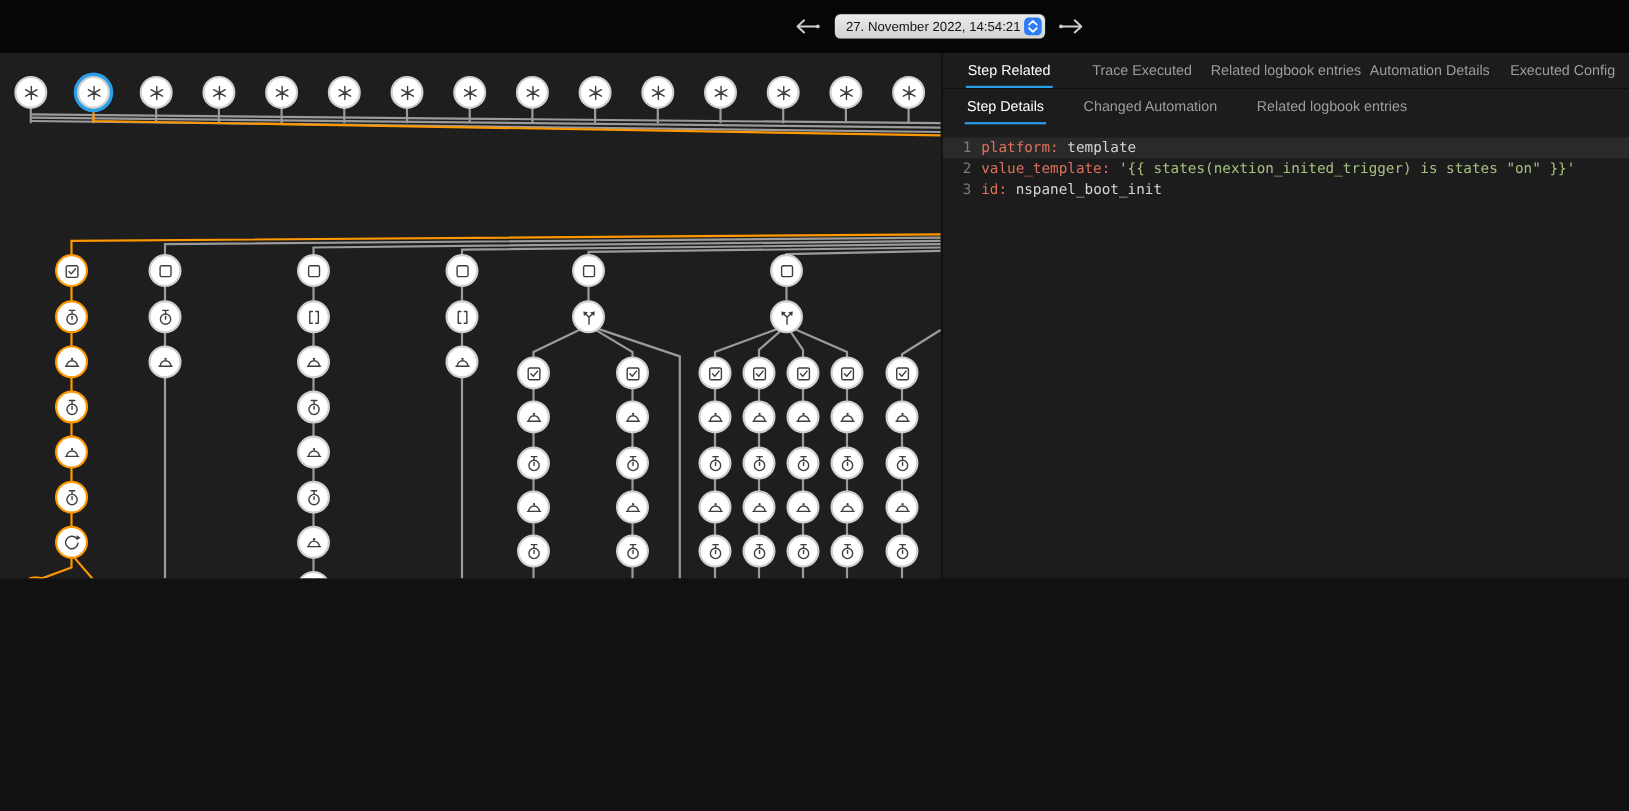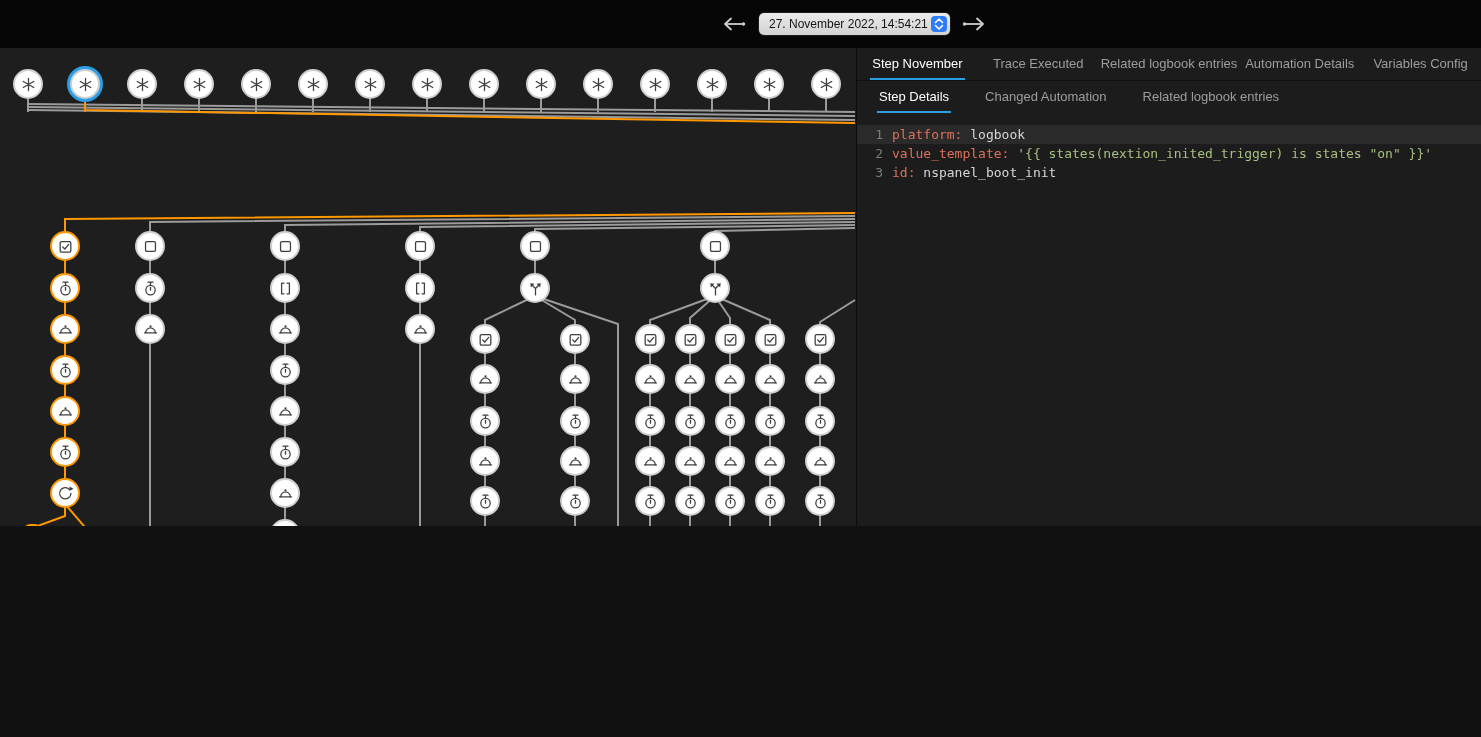--- a/index.html
+++ b/index.html
@@ -807,50 +807,50 @@
             <path class="s" d="M3.6 16.8h16.8"></path>
             <circle class="f" cx="12" cy="7.4" r="1.5"></circle>
           </svg>
         </div>
       </div>
   </div>
 
   <aside class="panel">
     <nav id="top-tabs" class="tabbar top">
         <div class="tab active">
-          <span class="lbl">Step November</span>
+          <span class="lbl">Step Related</span>
         </div>
         <div class="tab">
           <span class="lbl">Trace Executed</span>
         </div>
         <div class="tab">
           <span class="lbl">Related logbook entries</span>
         </div>
         <div class="tab">
           <span class="lbl">Automation Details</span>
         </div>
         <div class="tab">
-          <span class="lbl">Variables Config</span>
+          <span class="lbl">Executed Config</span>
         </div>
       </nav>
     <nav id="bottom-tabs" class="tabbar bottom">
         <div class="tab active">
           <span class="lbl">Step Details</span>
         </div>
         <div class="tab">
           <span class="lbl">Changed Automation</span>
         </div>
         <div class="tab">
           <span class="lbl">Related logbook entries</span>
         </div>
       </nav>
     <div class="code" id="code">
         <div class="code-line active">
           <span class="gutter">1</span>
-          <span class="src"><span class="tok-key">platform:</span><span class="tok-plain"> logbook</span></span>
+          <span class="src"><span class="tok-key">platform:</span><span class="tok-plain"> template</span></span>
         </div>
         <div class="code-line">
           <span class="gutter">2</span>
           <span class="src"><span class="tok-key">value_template:</span><span class="tok-plain"> </span><span class="tok-string">'{{ states(nextion_inited_trigger) is states "on" }}'</span></span>
         </div>
         <div class="code-line">
           <span class="gutter">3</span>
           <span class="src"><span class="tok-key">id:</span><span class="tok-plain"> nspanel_boot_init</span></span>
         </div>
       </div>

